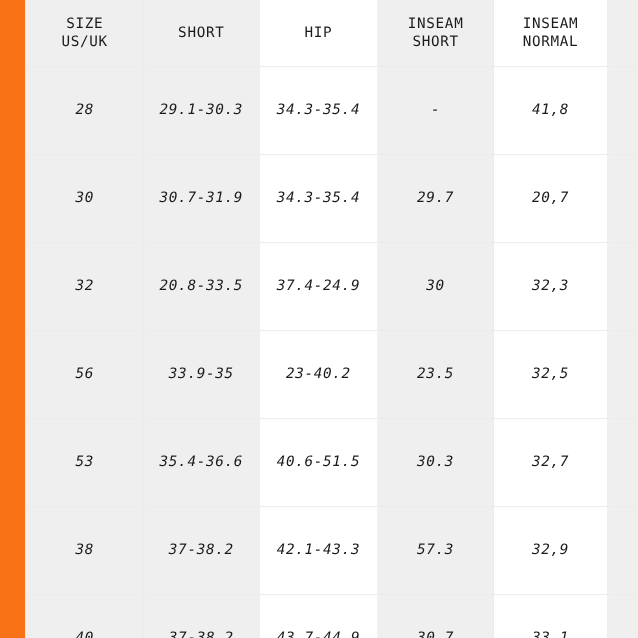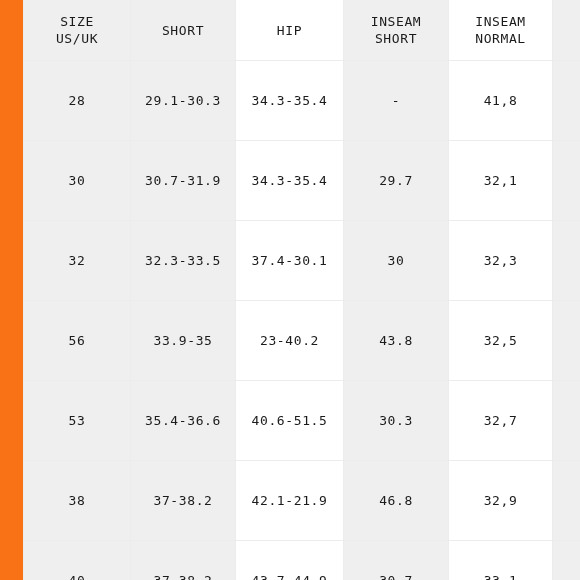--- a/index.html
+++ b/index.html
@@ -58,20 +58,21 @@
   }
 
   table.size-table thead th {
     height: 60px;
     border-top: none;
     white-space: pre-line;
   }
 
   table.size-table tbody td {
     height: 79px;
+    font-style: italic;
   }
 
   
   table.size-table th.shaded,
   table.size-table td.shaded {
     background: #efefef;
   }
 
   table.size-table th.plain,
   table.size-table td.plain {
@@ -119,52 +120,52 @@
           <td class="plain">34.3-35.4</td>
           <td class="shaded">-</td>
           <td class="plain">41,8</td>
           <td class="shaded c-extra-cell"></td>
         </tr>
         <tr>
           <td class="shaded">30</td>
           <td class="shaded">30.7-31.9</td>
           <td class="plain">34.3-35.4</td>
           <td class="shaded">29.7</td>
-          <td class="plain">32,1</td>
+          <td class="plain">20,7</td>
           <td class="shaded c-extra-cell"></td>
         </tr>
         <tr>
           <td class="shaded">32</td>
-          <td class="shaded">32.3-33.5</td>
-          <td class="plain">37.4-30.1</td>
+          <td class="shaded">20.8-33.5</td>
+          <td class="plain">37.4-24.9</td>
           <td class="shaded">30</td>
           <td class="plain">32,3</td>
           <td class="shaded c-extra-cell"></td>
         </tr>
         <tr>
           <td class="shaded">56</td>
           <td class="shaded">33.9-35</td>
           <td class="plain">23-40.2</td>
-          <td class="shaded">43.8</td>
+          <td class="shaded">23.5</td>
           <td class="plain">32,5</td>
           <td class="shaded c-extra-cell"></td>
         </tr>
         <tr>
           <td class="shaded">53</td>
           <td class="shaded">35.4-36.6</td>
           <td class="plain">40.6-51.5</td>
           <td class="shaded">30.3</td>
           <td class="plain">32,7</td>
           <td class="shaded c-extra-cell"></td>
         </tr>
         <tr>
           <td class="shaded">38</td>
           <td class="shaded">37-38.2</td>
-          <td class="plain">42.1-21.9</td>
-          <td class="shaded">46.8</td>
+          <td class="plain">42.1-43.3</td>
+          <td class="shaded">57.3</td>
           <td class="plain">32,9</td>
           <td class="shaded c-extra-cell"></td>
         </tr>
         <tr>
           <td class="shaded">40</td>
           <td class="shaded">37-38.2</td>
           <td class="plain">43.7-44.9</td>
           <td class="shaded">30.7</td>
           <td class="plain">33,1</td>
           <td class="shaded c-extra-cell"></td>

